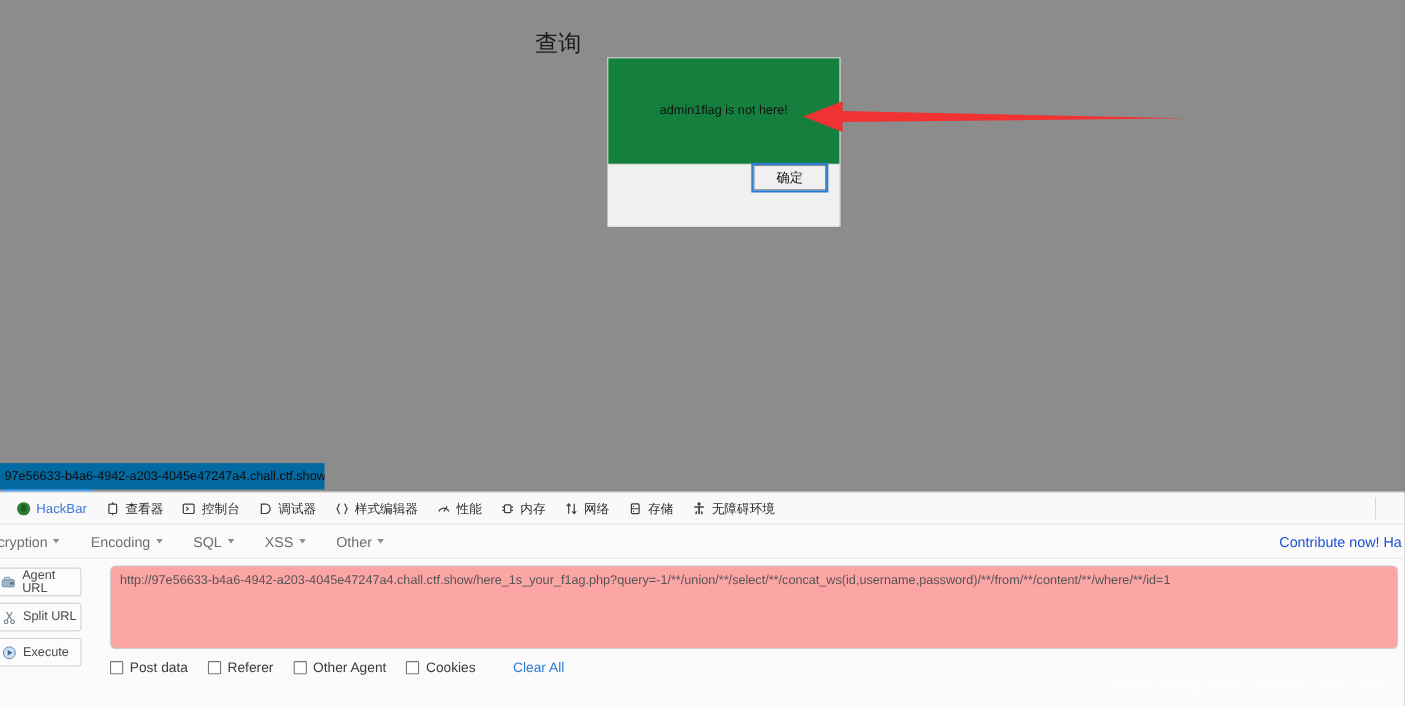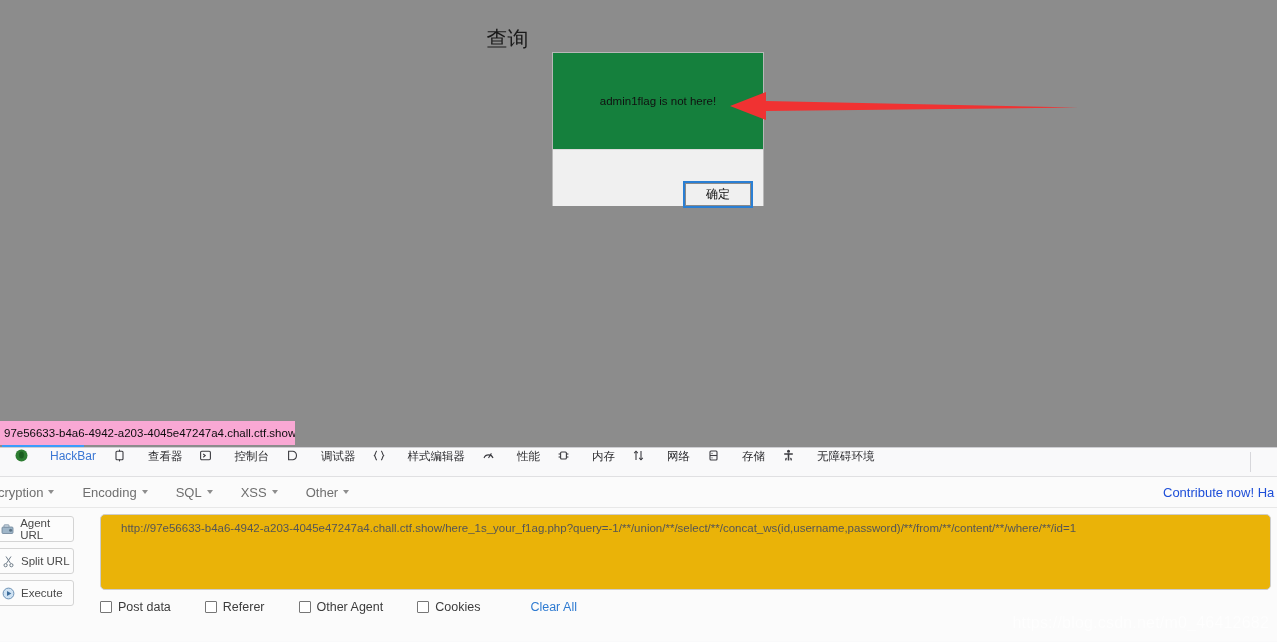--- a/index.html
+++ b/index.html
@@ -40,21 +40,21 @@
   }
   #dialog-message {
     font-size: 11.5px; color: #111; text-align: center;
     font-family: "Liberation Sans", sans-serif;
   }
   #dialog-footer {
     position: absolute; left: 0; top: 96px;
     width: 100%; height: 57px;
     background: #f0f0f0;
     border-top: 1px solid #dcdcdc;
-    display: flex; align-items: flex-end; justify-content: flex-end;
+    display: flex; align-items: flex-start; justify-content: flex-end;
     padding-right: 12px;
   }
   #dialog-ok {
     min-width: 66px; height: 23px;
     background: #f0f0f0;
     border: 1px solid #8a8a8a;
     outline: 2px solid #2a7fd4;
     outline-offset: 0px;
     font-size: 12px; color: #111;
     font-family: "DejaVu Sans", sans-serif;
@@ -72,21 +72,21 @@
 
   
   #tabstrip {
     position: absolute; left: 0; top: 421px;
     width: 1277px; height: 26px;
     background: #8c8c8c;
   }
   #browser-tab {
     position: absolute; left: 0; top: 0;
     width: 295px; height: 24px;
-    background: #f9a8d4;
+    background: #0369a1;
     display: flex; align-items: center;
     padding-left: 4px;
   }
   #browser-tab-title {
     font-size: 11.5px; color: #0c0c0d;
     white-space: nowrap; overflow: hidden;
     font-family: "Liberation Sans", sans-serif;
   }
   #tab-accent {
     position: absolute; left: 2px; top: 24px;
@@ -102,22 +102,22 @@
   }
   #devtools-tabs {
     position: relative;
     height: 29px;
     display: flex; align-items: center;
     background: #f9f9fa;
     border-bottom: 1px solid #e0e0e2;
     padding-left: 6px;
   }
   .dt-tab {
-    display: flex; align-items: flex-start;
-    gap: 22px;
+    display: flex; align-items: center;
+    gap: 5px;
     height: 27px;
     padding: 0 8px;
     font-size: 11.5px;
     color: #2b2b2e;
     white-space: nowrap;
     cursor: pointer;
     font-family: "DejaVu Sans", sans-serif;
   }
   .dt-tab.hackbar { color: #3b77d4; font-family: "Liberation Sans", sans-serif; font-size: 12px; }
   .dt-icon { width: 14px; height: 14px; display: inline-flex; align-items: center; justify-content: center; }
@@ -184,34 +184,34 @@
     font-family: "Liberation Sans", sans-serif;
   }
   #hb-url-wrap {
     position: absolute; left: 100px; top: 6px;
     right: 6px;
   }
   #hb-url {
     width: 100%; height: 76px;
     border: 1px solid #cdcdcd;
     border-radius: 5px;
-    background: #eab308;
+    background: #fca5a5;
     color: #555;
     font-size: 11.5px;
-    padding: 6px 20px;
+    padding: 6px 8px;
     resize: none;
     outline: none;
     white-space: pre;
     overflow: hidden;
     font-family: "Liberation Sans", sans-serif;
     line-height: 15px;
   }
   #hb-checkrow {
     position: absolute; left: 100px; top: 92px;
-    display: flex; align-items: center; gap: 16px;
+    display: flex; align-items: center; gap: 0px;
   }
   .hb-check {
     display: flex; align-items: center; gap: 6px;
     margin-right: 18px;
     font-size: 12.5px; color: #3c3c3c;
     cursor: pointer;
     font-family: "Liberation Sans", sans-serif;
   }
   .hb-box {
     width: 12px; height: 12px;

